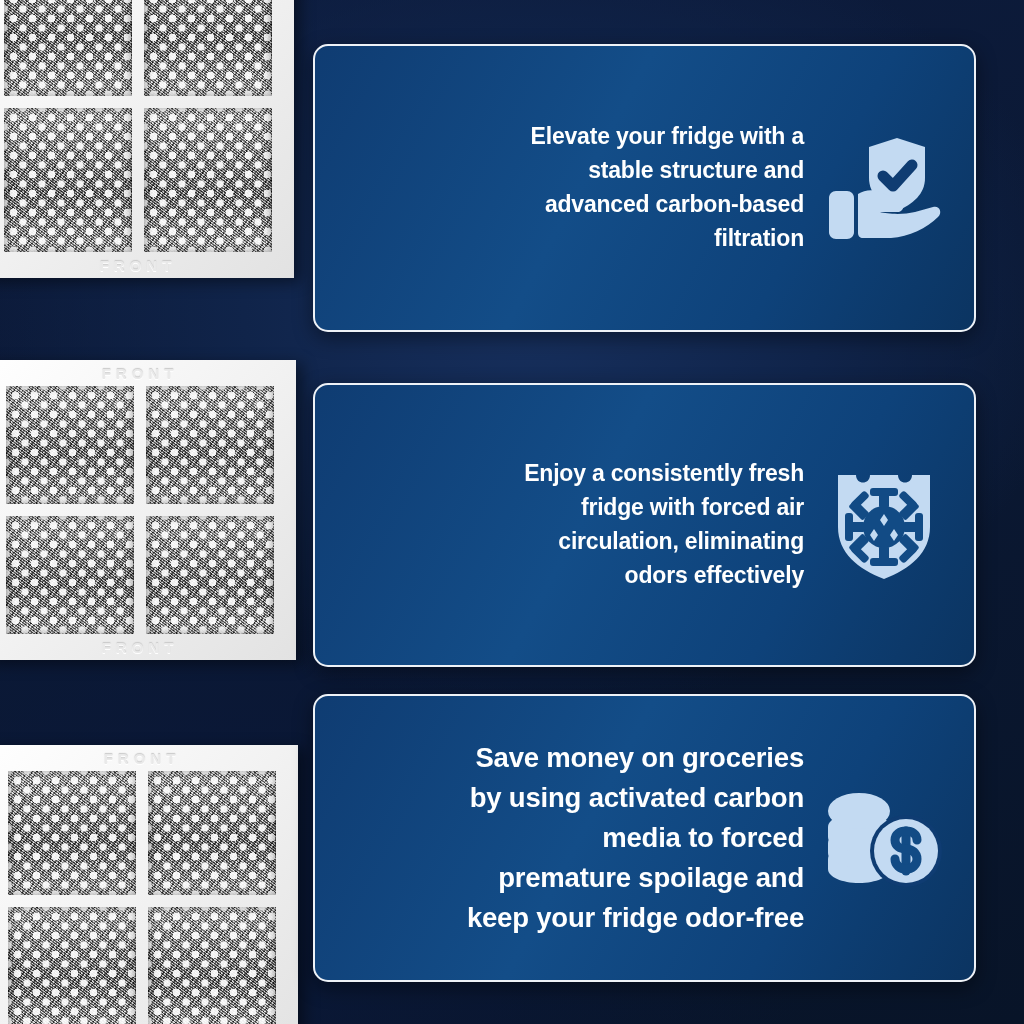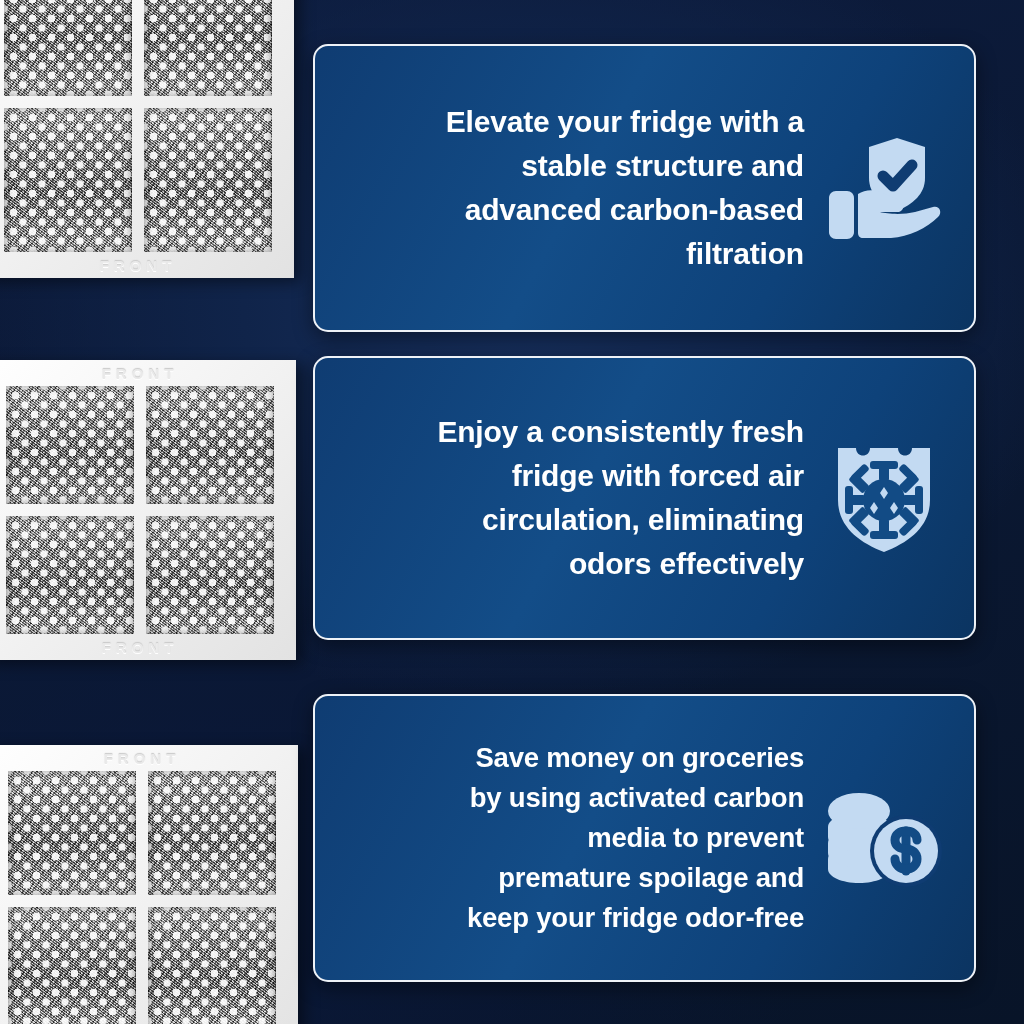--- a/index.html
+++ b/index.html
@@ -105,29 +105,29 @@
     box-sizing: border-box;
     border: 2px solid #eef2f7;
     border-radius: 15px;
     background: linear-gradient(118deg, #0f3c72 0%, #134d88 42%, #0e427a 72%, #0b3461 100%);
     box-shadow: 0 6px 20px rgba(0,0,0,0.42);
     display: flex;
     align-items: center;
     padding: 0 26px 0 34px;
   }
   .card.c1 { top: 44px;  height: 288px; }
-  .card.c2 { top: 356px; height: 284px; }
+  .card.c2 { top: 383px; height: 284px; }
   .card.c3 { top: 694px; height: 288px; }
 
   .card-text {
     flex: 1 1 auto;
     text-align: right;
     color: #ffffff;
     font-weight: 700;
-    font-size: 30px;
+    font-size: 23px;
     line-height: 1.47;
     letter-spacing: -0.2px;
     padding-right: 16px;
     white-space: pre-line;
   }
   .card.c3 .card-text { font-size: 27.5px; line-height: 1.45; }
 
   .card-icon {
     flex: 0 0 auto;
     width: 128px;
@@ -229,21 +229,21 @@
           <path d="M40 62 L44 68 L40 74 L36 68 Z"></path>
           <path d="M60 62 L64 68 L60 74 L56 68 Z"></path>
         </g>
       </svg>
     </div>
   </div>
 
   <div class="card c3">
     <div class="card-text">Save money on groceries
 by using activated carbon
-media to prevent
+media to forced
 premature spoilage and
 keep your fridge odor-free</div>
     <div class="card-icon">
       <svg width="116" height="106" viewBox="0 0 116 106" xmlns="http://www.w3.org/2000/svg">
         <g fill="#c3daf2">
           <path d="M2 74 C2 66 16 60 33 60 C50 60 64 66 64 74 L64 84 C64 92 50 98 33 98 C16 98 2 92 2 84 Z"></path>
           <path d="M2 58 C2 50 16 44 33 44 C50 44 64 50 64 58 L64 68 C64 76 50 82 33 82 C16 82 2 76 2 68 Z"></path>
           <path d="M2 42 C2 34 16 28 33 28 C50 28 64 34 64 42 L64 52 C64 60 50 66 33 66 C16 66 2 60 2 52 Z"></path>
           <ellipse cx="33" cy="26" rx="31" ry="18"></ellipse>
         </g>

